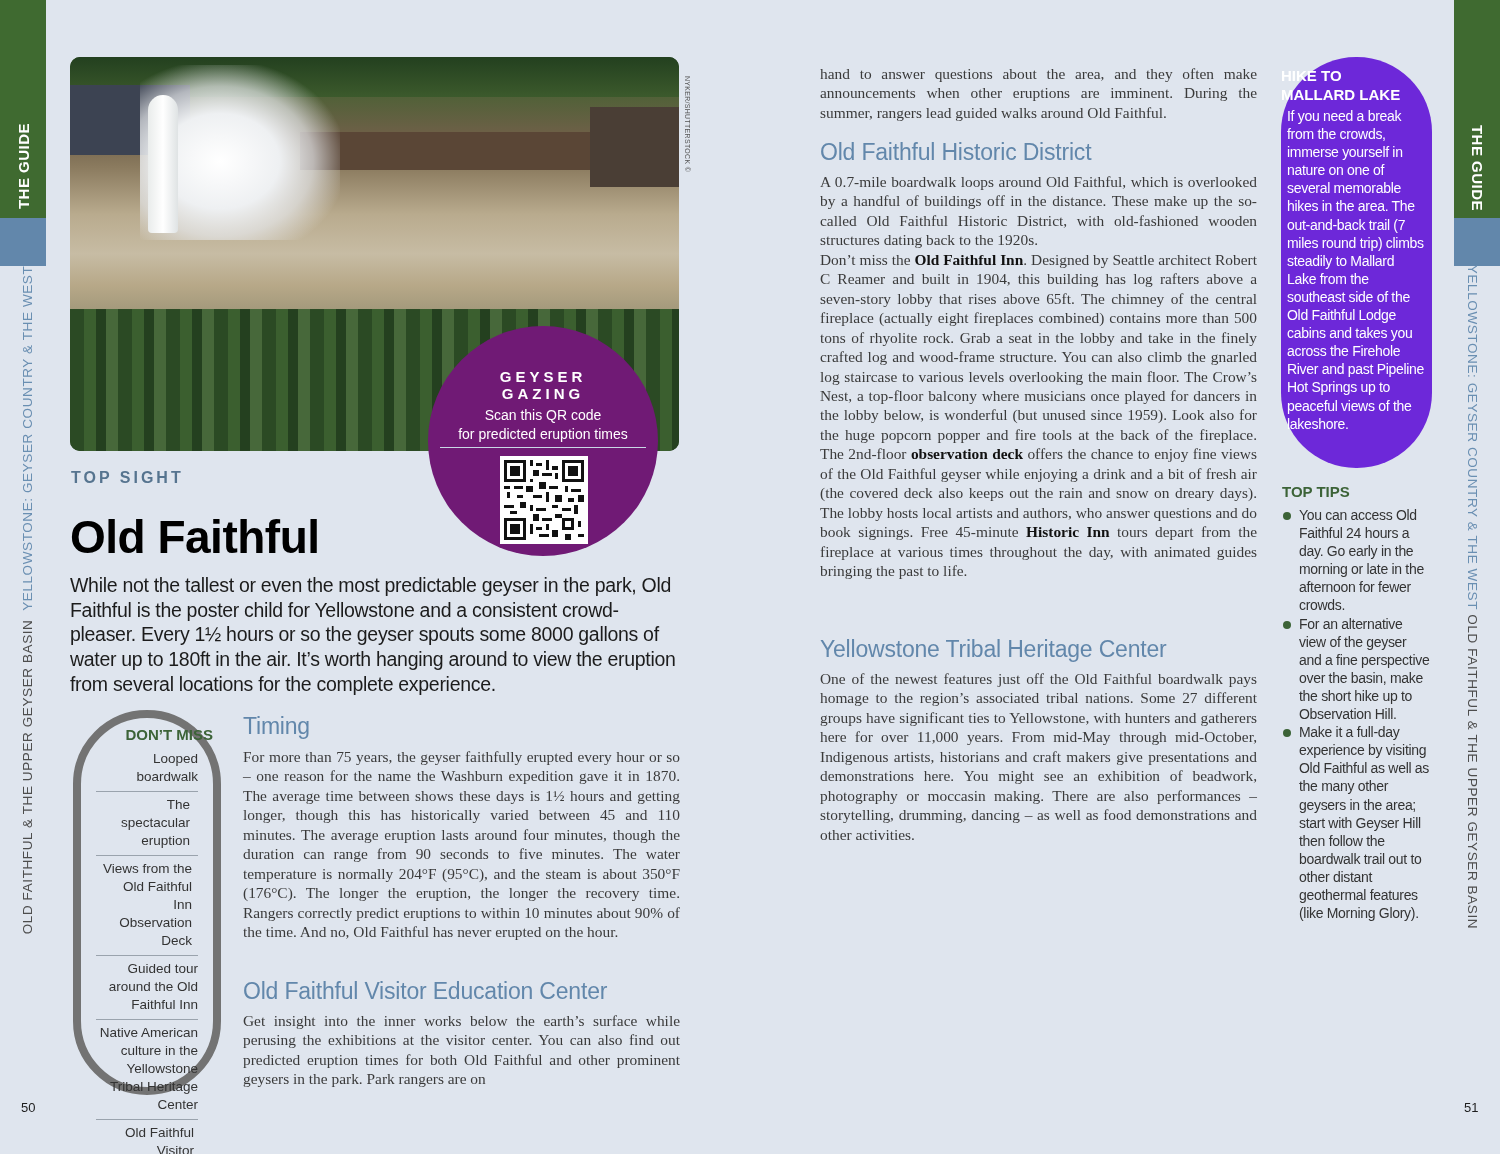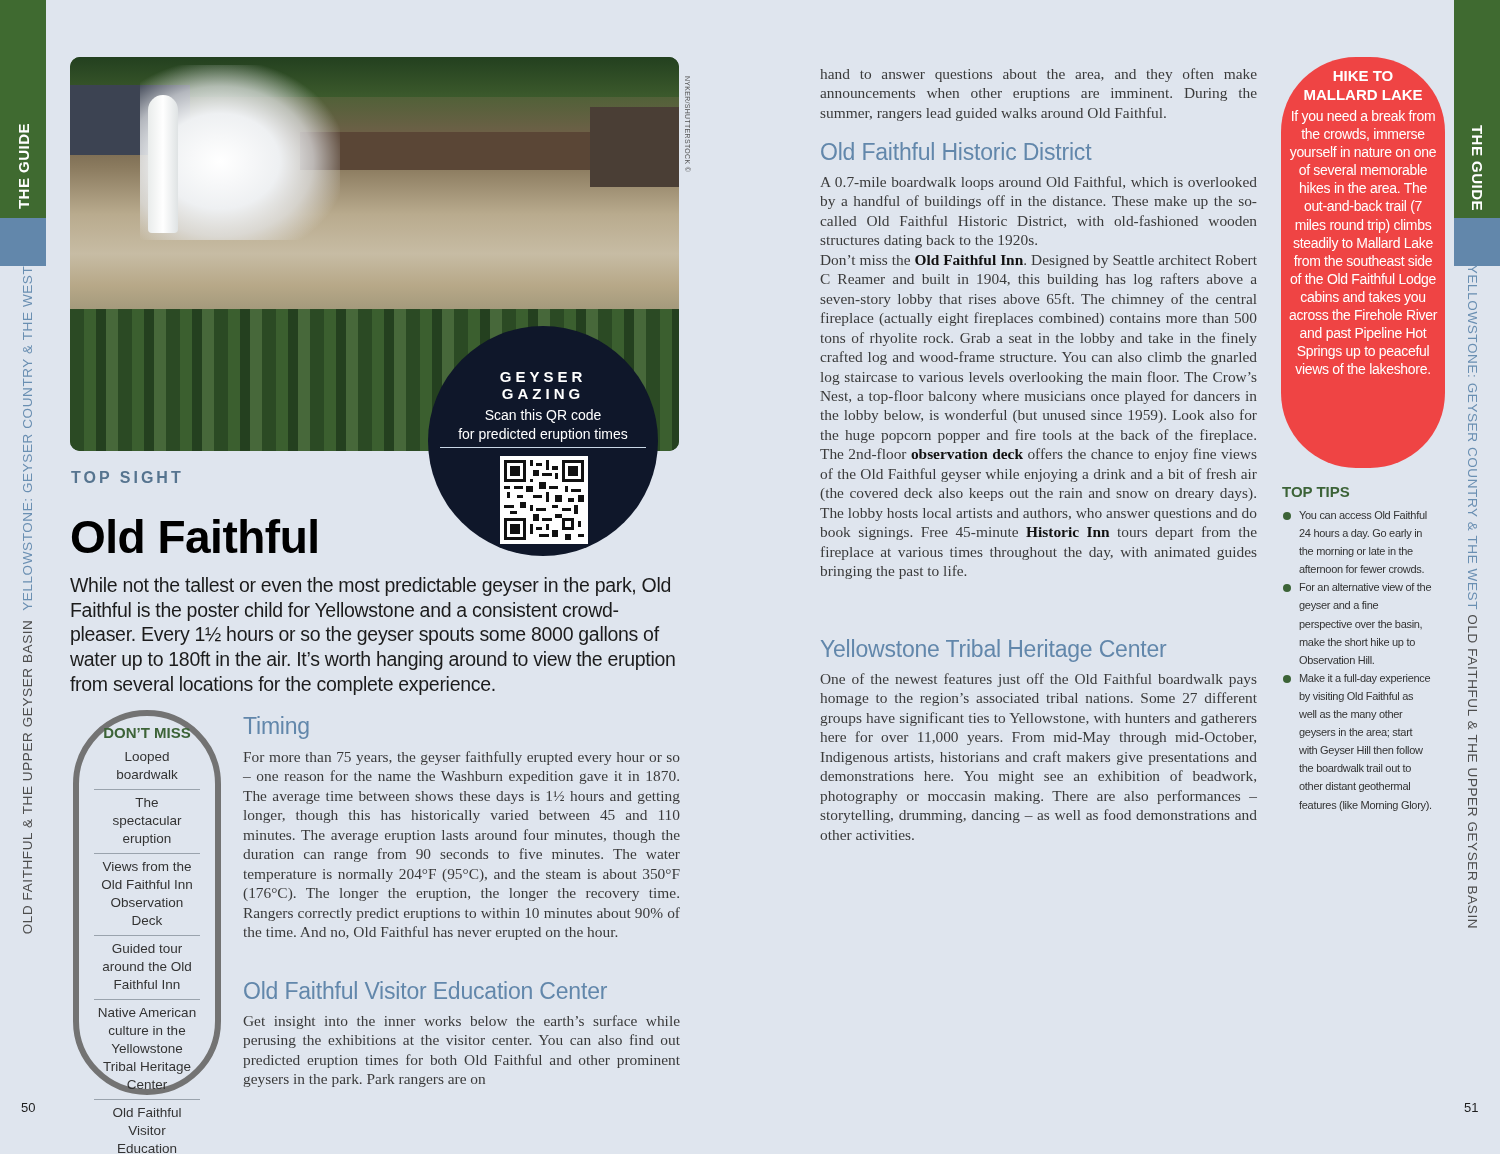--- a/index.html
+++ b/index.html
@@ -30,50 +30,50 @@
   .photo-building { position: absolute; left: 0; top: 28px; width: 120px; height: 70px; background: #3c4352; }
   .photo-building2 { position: absolute; left: 230px; top: 75px; width: 300px; height: 38px; background: #5a4636; }
   .photo-building3 { position: absolute; left: 520px; top: 50px; width: 89px; height: 80px; background: #4a3e35; }
   .photo-steam { position: absolute; left: 70px; top: 8px; width: 200px; height: 175px; background: radial-gradient(ellipse at 40% 55%, #ffffff 0%, #eef0f2 35%, rgba(230,232,235,0.7) 55%, rgba(220,222,225,0) 75%); }
   .photo-plume { position: absolute; left: 78px; top: 38px; width: 30px; height: 138px; border-radius: 15px 15px 4px 4px; background: linear-gradient(90deg,#e9eceb,#ffffff,#dfe3e4); }
   .photo-forest { position: absolute; left: 0; top: 252px; width: 100%; height: 142px;
      background: repeating-linear-gradient(90deg,#2b4a24 0 14px,#3b5f2f 14px 26px,#24401f 26px 36px,#47683a 36px 48px); }
   .photo-credit { position: absolute; left: 687px; top: 124px; transform: translate(-50%,-50%) rotate(90deg); font-size: 7px; color: #555; white-space: nowrap; letter-spacing: 0.3px; }
 
   
-  .qr-circle { position: absolute; left: 428px; top: 326px; width: 230px; height: 230px; border-radius: 50%; background: #0f172a; text-align: center; color: #fff; }
+  .qr-circle { position: absolute; left: 428px; top: 326px; width: 230px; height: 230px; border-radius: 50%; background: #701a75; text-align: center; color: #fff; }
   .qr-title { position: absolute; left: 0; width: 100%; top: 42px; font-weight: bold; font-size: 15px; letter-spacing: 4px; line-height: 17px; }
   .qr-sub { position: absolute; left: 0; width: 100%; top: 80px; font-size: 14px; line-height: 19px; }
   .qr-rule { position: absolute; left: 12px; right: 12px; top: 121px; border-top: 1px solid #c9d7e6; }
   .qr-code { position: absolute; left: 72px; top: 130px; width: 88px; height: 88px; background: #fff; padding: 4px; }
   .qr-code svg { width: 80px; height: 80px; display: block; }
 
   .top-sight { position: absolute; left: 71px; top: 469px; font-size: 16px; letter-spacing: 3px; color: #56748f; font-weight: bold; }
   .main-title { position: absolute; left: 70px; top: 510px; font-size: 46px; font-weight: bold; color: #000000; letter-spacing: -0.5px; }
   .intro { position: absolute; left: 70px; top: 573px; width: 612px; font-size: 19.5px; line-height: 24.7px; color: #1c1c1c; letter-spacing: -0.3px; }
 
   
-  .dont-miss { position: absolute; left: 73px; top: 710px; width: 148px; height: 385px; border: 6px solid #737373; border-radius: 74px; text-align: center; padding-top: 8px; }
+  .dont-miss { position: absolute; left: 73px; top: 710px; width: 148px; height: 385px; border: 8px solid #737373; border-radius: 74px; text-align: right; padding-top: 8px; }
   .dm-title { font-weight: bold; color: #3c6337; font-size: 15px; margin-bottom: 3px; }
   .dm-item { font-size: 13.5px; line-height: 18px; color: #333; padding: 4px 0 5px; margin: 0 15px; border-bottom: 1px solid #9aa3ad; }
   .dm-item:last-child { border-bottom: none; }
 
   
   .sec-h { position: absolute; font-size: 23px; font-weight: normal; color: #6287ab; letter-spacing: -0.2px; }
   .body { position: absolute; font-family: Liberation Serif, serif; font-size: 15.4px; line-height: 19.45px; color: #3a3a3a; text-align: justify; }
   .body b { color: #111; }
 
   
-  .hike { position: absolute; left: 1281px; top: 57px; width: 164px; height: 411px; background: #ef4444; border-radius: 75px; color: #fff; text-align: center; padding-top: 9px; }
+  .hike { position: absolute; left: 1281px; top: 57px; width: 151px; height: 411px; background: #6d28d9; border-radius: 75px; color: #fff; padding-top: 9px; }
   .hike-title { font-weight: bold; font-size: 15px; line-height: 19px; }
   .hike-body { font-size: 14px; line-height: 18.1px; margin-top: 3px; padding: 0 6px; letter-spacing: -0.3px; }
 
   .tips-title { position: absolute; left: 1282px; top: 483px; font-weight: bold; color: #3c6337; font-size: 15px; }
   .tips { position: absolute; left: 1282px; top: 506px; width: 150px; list-style: none; }
-  .tips li { position: relative; padding-left: 17px; font-size: 11px; line-height: 18.1px; color: #333; letter-spacing: -0.3px; }
+  .tips li { position: relative; padding-left: 17px; font-size: 14px; line-height: 18.1px; color: #333; letter-spacing: -0.3px; }
   .tips li .dot { position: absolute; left: 1px; top: 6px; width: 8px; height: 8px; border-radius: 50%; background: #3c6337; }
 </style>
 </head>
 <body>
 
 <div class="tab-green tab-left">
   <span class="tab-label">THE GUIDE</span>
 </div>
 <div class="tab-blue tab-left"></div>
 <div class="running running-left">

